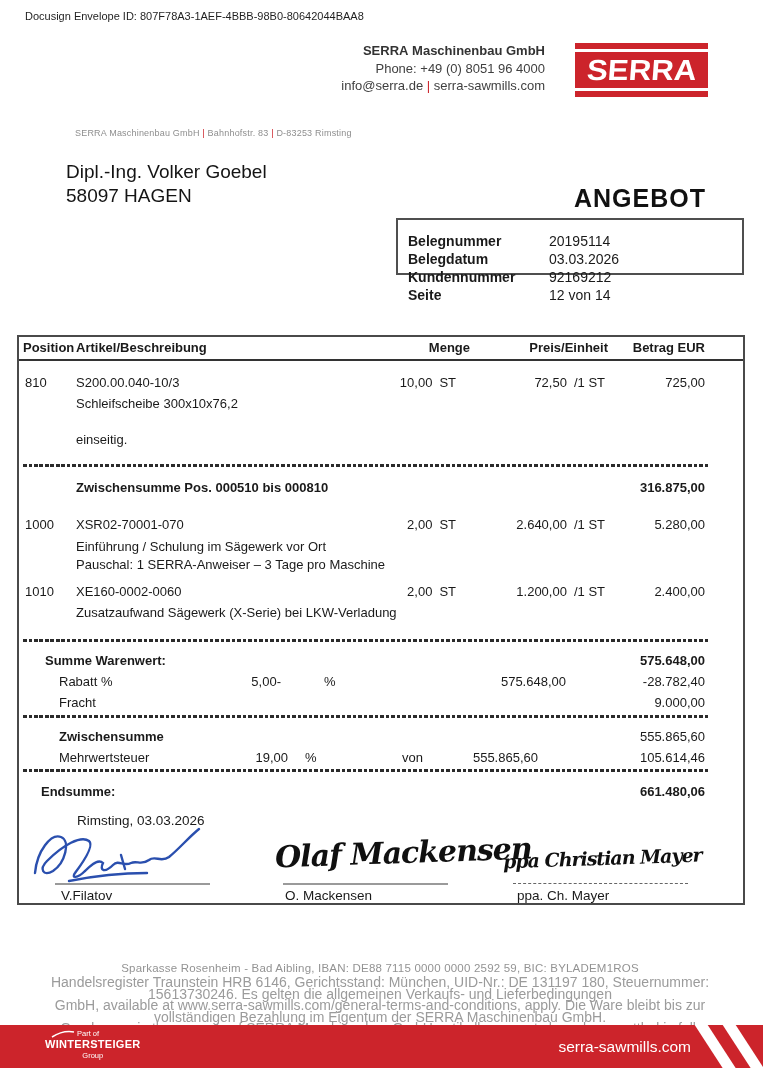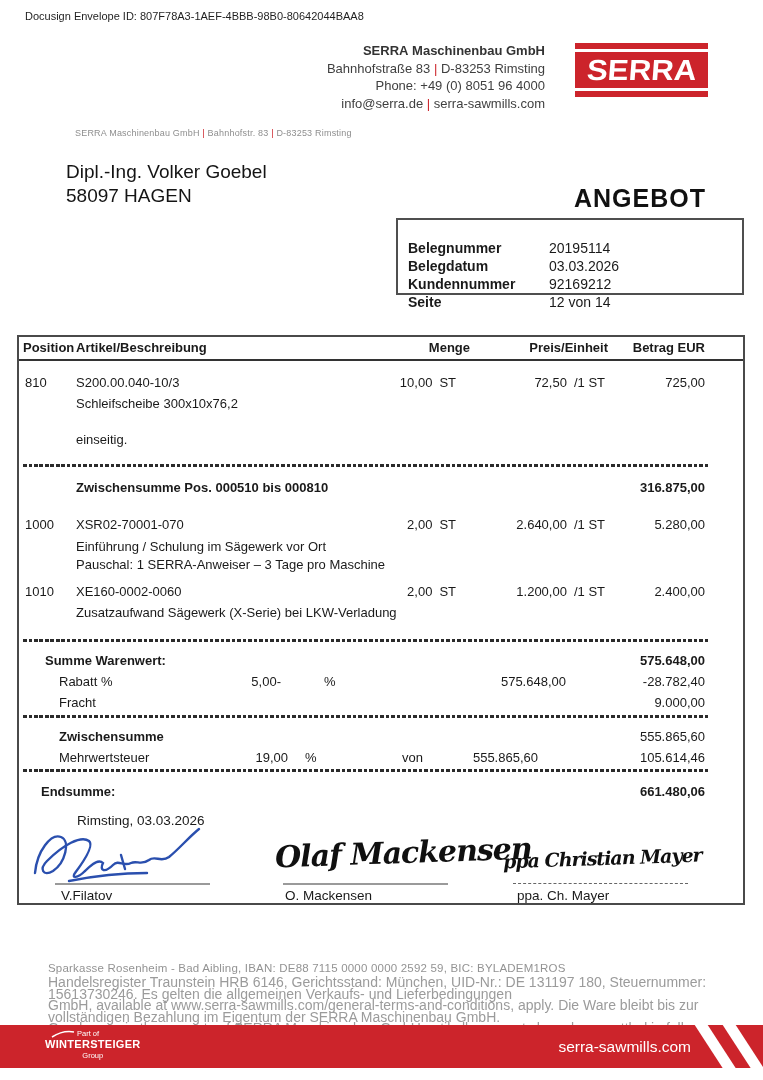--- a/index.html
+++ b/index.html
@@ -21,21 +21,21 @@
   #serra-logo{left:575px;top:43px;width:133px}
   #serra-logo .bar{height:6px;background:var(--brand-red,#cc242b)}
   #serra-logo .main{margin:3px 0;background:var(--brand-red,#cc242b);height:36px;display:flex;align-items:center;justify-content:center}
   #serra-logo .main span{color:#fff;font-weight:bold;font-size:29px;letter-spacing:0;transform:scaleX(1.08) skewX(-4deg)}
 
   #sender-line{left:75px;top:128px;font-size:9px;color:#8e8e8e;letter-spacing:.2px}
   #recipient{left:66px;top:160px;font-size:19px;line-height:24px;color:#141414}
   #doc-title{top:184px;right:57px;font-size:25px;font-weight:bold;letter-spacing:1px;color:#111}
 
   
-  #meta-box{left:396px;top:218px;width:348px;height:77px;border:2px solid #4f4f4f;font-size:14px;padding-top:19px;box-sizing:border-box}
+  #meta-box{left:396px;top:218px;width:348px;height:57px;border:2px solid #4f4f4f;font-size:14px;padding-top:12px;box-sizing:border-box}
   .meta-row{height:18px;line-height:18px;padding-left:10px;white-space:nowrap}
   .meta-label{display:inline-block;width:141px;font-weight:bold}
 
   
   #items{left:17px;top:335px;width:728px;height:570px;border:2px solid #4a4a4a;box-sizing:border-box}
   #items-header{position:relative;height:22px;line-height:22px;border-bottom:2px solid #333;font-weight:bold;font-size:13px}
   .h-pos{position:absolute;left:4px}
   .h-art{position:absolute;left:57px}
   .h-qty{position:absolute;right:273px}
   .h-price{position:absolute;right:135px}
@@ -77,21 +77,21 @@
   .sig-line{position:absolute;top:546px;border-top:2px solid #9a9a9a}
   #sig-line1{left:36px;width:155px}
   #sig-line2{left:264px;width:165px}
   #sig-line3{left:494px;width:175px;border-top:1.5px dashed #666}
   .sig-name{position:absolute;top:551px;font-size:13.5px}
   #sig-name1{left:42px}
   #sig-name2{left:266px}
   #sig-name3{left:498px}
 
   
-  #footer{left:48px;right:51px;top:962px;text-align:left;color:var(--footer-gray,#9b9b9b)}
+  #footer{left:48px;right:51px;top:962px;text-align:center;color:var(--footer-gray,#9b9b9b)}
   #footer .bank{font-size:11.5px;margin-bottom:3px;color:#939393;letter-spacing:.2px}
   #footer .legal{font-size:14px;line-height:11.5px}
 
   
   #banner{left:0;top:1025px;width:763px;height:43px;background:var(--brand-red,#cc242b);overflow:hidden}
   .stripe{position:absolute;top:-7px;width:13px;height:58px;background:#fff;transform:skewX(33deg)}
   #stripe1{right:41px}
   #stripe2{right:13px}
   #wlogo{position:absolute;left:45px;top:5px;color:#ffffff;text-align:center;line-height:1}
   #wlogo .partof{font-size:7.5px;text-align:left;margin-left:32px;margin-bottom:1px;position:relative}
@@ -100,21 +100,20 @@
   #wlogo .group{font-size:7.5px;margin-top:2px}
   #banner-site{position:absolute;right:72px;top:13px;color:#fff;font-size:15.5px}
 </style>
 </head>
 <body>
 
 <div class="abs" id="envelope-id">Docusign Envelope ID: 807F78A3-1AEF-4BBB-98B0-80642044BAA8</div>
 
 <div class="abs" id="header-contact">
   <div><span class="co accent">SERRA</span> <span class="co">Maschinenbau GmbH</span></div>
-  <div><span>Bahnhofstraße 83</span> <span class="accent">|</span> <span>D-83253 Rimsting</span></div>
   <div>Phone: +49 (0) 8051 96 4000</div>
   <div><span>info@serra.de</span> <span class="accent">|</span> <span>serra-sawmills.com</span></div>
 </div>
 
 <div class="abs" id="serra-logo">
   <div class="bar"></div>
   <div class="main">
       <span>SERRA</span>
     </div>
   <div class="bar"></div>

